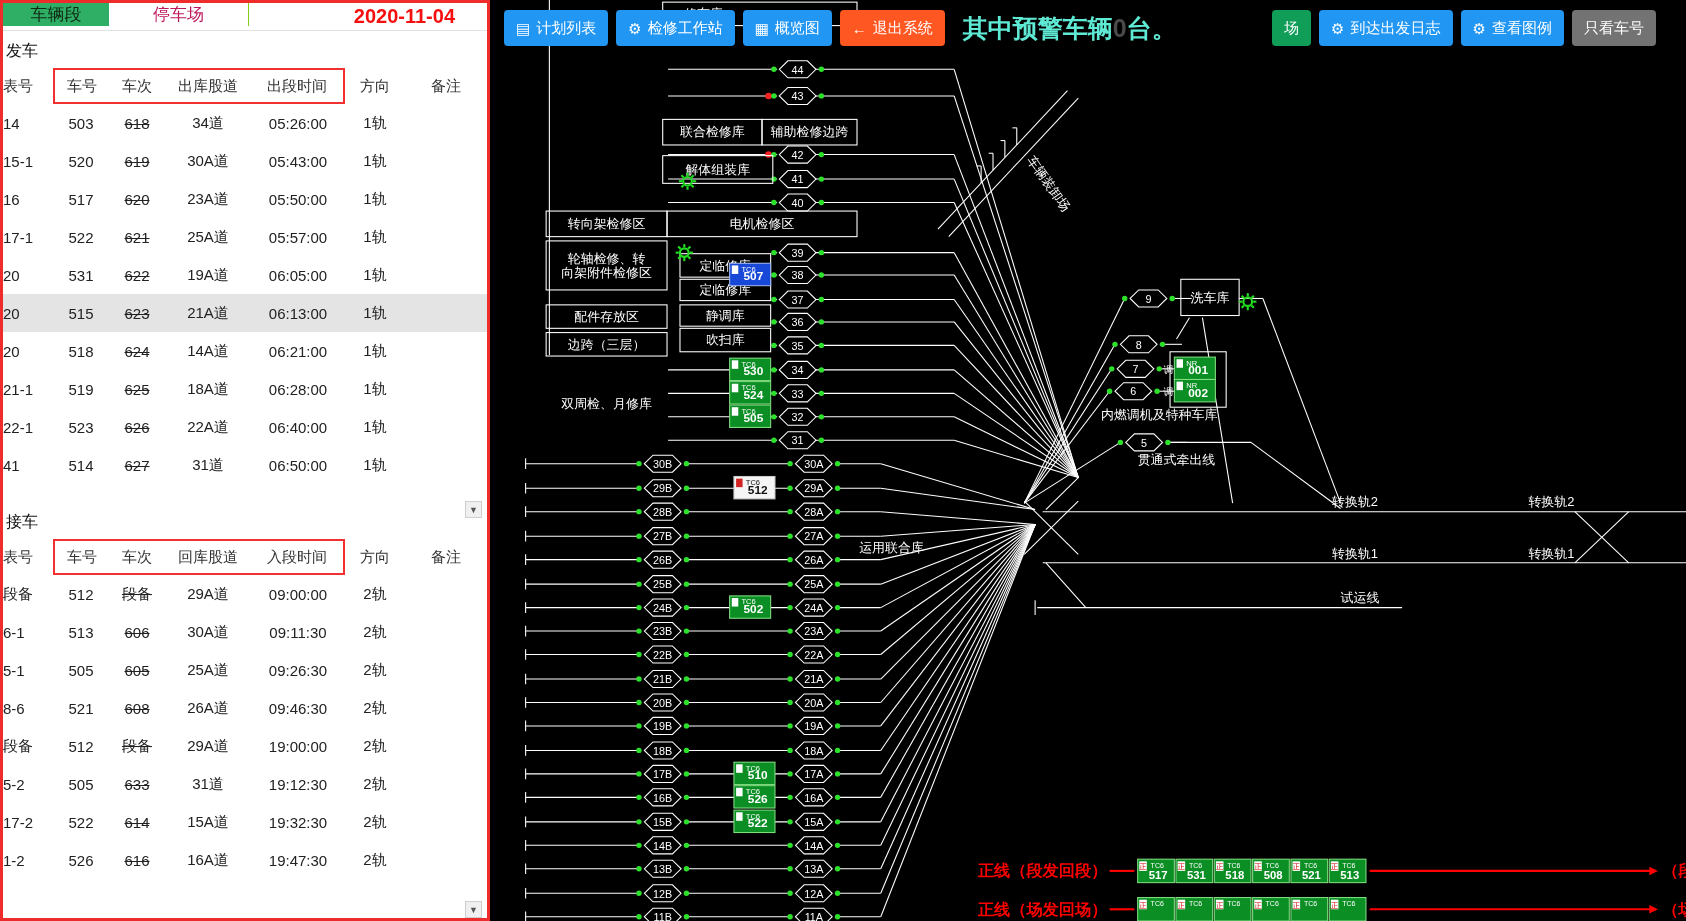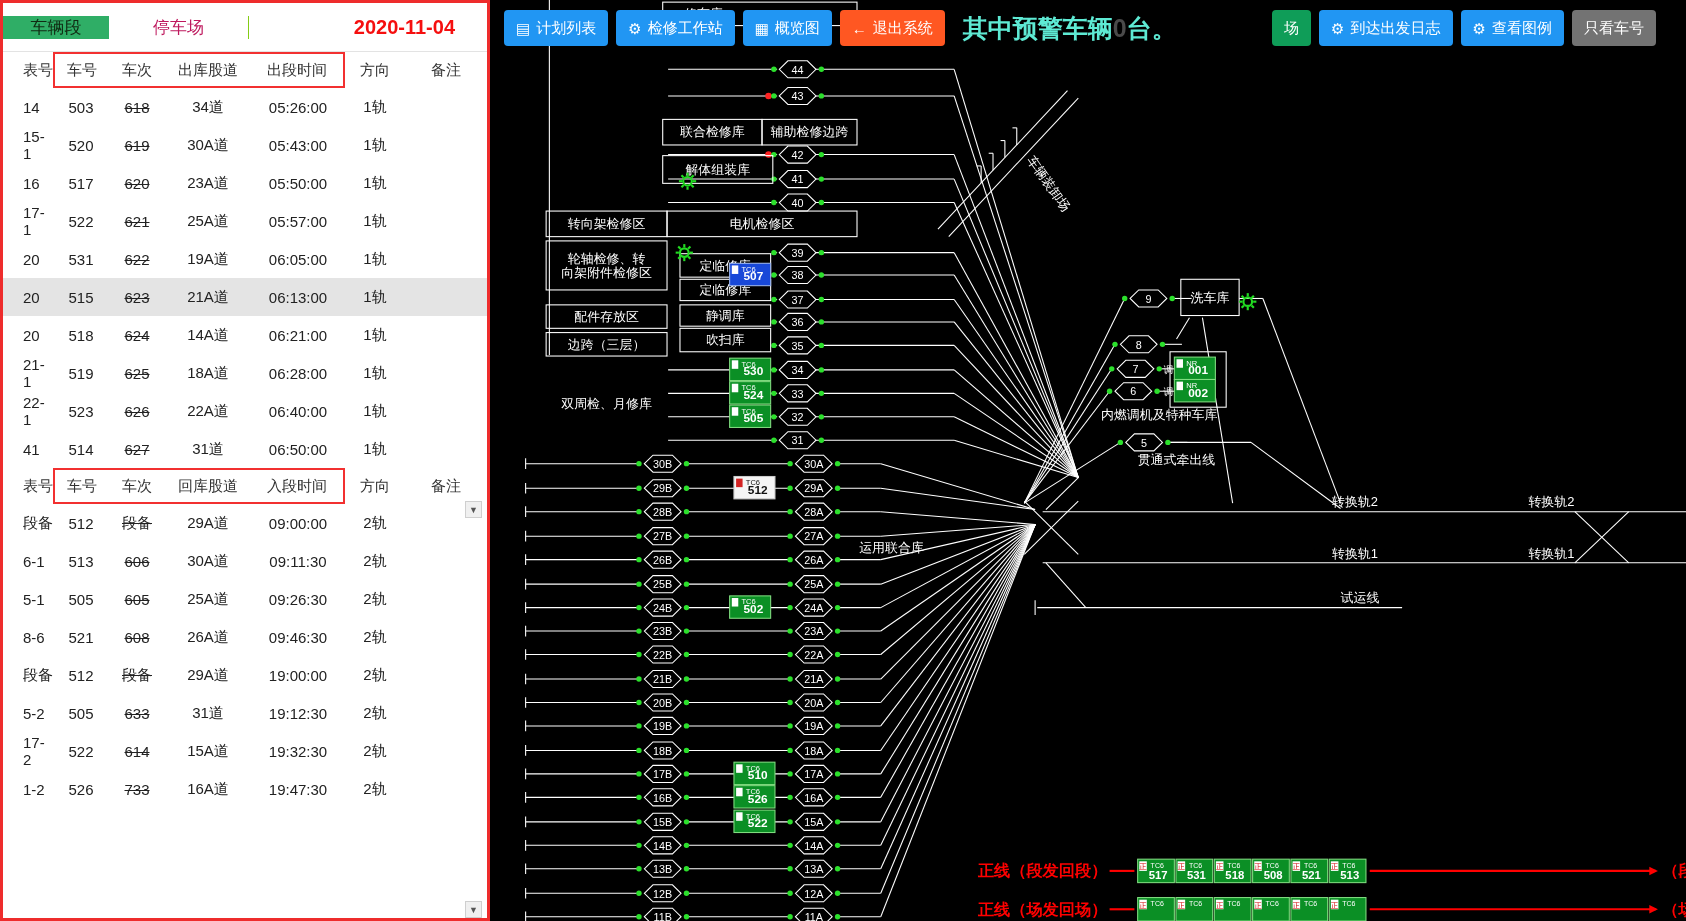--- a/index.html
+++ b/index.html
@@ -2,31 +2,31 @@
 <html><head>
 <meta charset="utf-8">
 <style>
   *{margin:0;padding:0;box-sizing:border-box}
   html,body{width:1686px;height:921px;overflow:hidden}
   body{background:#000;font-family:"Liberation Sans","DejaVu Sans",sans-serif;position:relative}
 
   
   #left-panel{position:absolute;left:0;top:0;width:490px;height:921px;background:#fff;
               border:3px solid #ee2c2c;z-index:2}
-  #tabbar{display:flex;height:49px;border-bottom:1px solid #e3e3e3;align-items:center}
+  #tabbar{display:flex;height:28px;border-bottom:1px solid #e3e3e3;align-items:flex-start}
   .tab{display:flex;align-items:center;justify-content:center;font-size:17px;cursor:pointer}
   .tab.active{background:#2fae66;width:106px;color:#102a12}
   .tab.inactive{width:140px;color:#be185d;background:#fff;border-right:1px solid #84cc16}
   #date{margin-left:auto;align-self:center;color:#f50f0f;font-weight:bold;font-size:20px;padding-right:32px}
   .section-label{font-size:16px;color:#111;padding:10px 0 6px 3px}
   .trow{display:grid;grid-template-columns:50px 56px 56px 86px 94px 60px 1fr;align-items:stretch;height:38px}
   .trow.head{height:36px}
   .trow.hl{background:#e4e4e4}
   .tcell{font-size:15px;color:#222;display:flex;align-items:center;justify-content:center}
-  .tcell.c0{justify-content:flex-start;padding-left:20px}
+  .tcell.c0{justify-content:flex-start;padding-left:0}
   .head .tcell{color:#333}
   .redbox{border-top:2px solid #f23030;border-bottom:2px solid #f23030}
   .red-l{border-left:2px solid #f23030}
   .red-r{border-right:2px solid #f23030}
   .strike{text-decoration:line-through}
   .scroll-btn{position:absolute;right:5px;width:17px;height:17px;background:#f0f0f0;border:1px solid #cfcfcf;
               color:#555;font-size:9px;display:flex;align-items:center;justify-content:center;cursor:pointer}
   #scroll1{top:498px}
   #scroll2{top:898px}
 
@@ -46,20 +46,21 @@
 </head>
 <body>
 
 <div id="left-panel">
   <div id="tabbar">
     <div class="tab active">车辆段</div>
     <div class="tab inactive">停车场</div>
     <div id="date">2020-11-04</div>
   </div>
 
+  <div class="section-label">发车</div>
   <div id="dep-table">
       <div class="trow head">
         <div class="tcell c0">表号</div>
         <div class="tcell c1 redbox red-l">车号</div>
         <div class="tcell c2 redbox">车次</div>
         <div class="tcell c3 redbox">出库股道</div>
         <div class="tcell c4 redbox red-r">出段时间</div>
         <div class="tcell c5">方向</div>
         <div class="tcell c6">备注</div>
       </div>
@@ -150,20 +151,21 @@
         <div class="tcell c2 strike">627</div>
         <div class="tcell c3">31道</div>
         <div class="tcell c4">06:50:00</div>
         <div class="tcell c5">1轨</div>
         <div class="tcell c6"></div>
       </div>
     </div>
 
   <div class="scroll-btn" id="scroll1">▼</div>
 
+  <div class="section-label" style="margin-top:18px">接车</div>
   <div id="arr-table">
       <div class="trow head">
         <div class="tcell c0">表号</div>
         <div class="tcell c1 redbox red-l">车号</div>
         <div class="tcell c2 redbox">车次</div>
         <div class="tcell c3 redbox">回库股道</div>
         <div class="tcell c4 redbox red-r">入段时间</div>
         <div class="tcell c5">方向</div>
         <div class="tcell c6">备注</div>
       </div>
@@ -226,21 +228,21 @@
         <div class="tcell c1">522</div>
         <div class="tcell c2 strike">614</div>
         <div class="tcell c3">15A道</div>
         <div class="tcell c4">19:32:30</div>
         <div class="tcell c5">2轨</div>
         <div class="tcell c6"></div>
       </div>
       <div class="trow">
         <div class="tcell c0">1-2</div>
         <div class="tcell c1">526</div>
-        <div class="tcell c2 strike">733</div>
+        <div class="tcell c2 strike">616</div>
         <div class="tcell c3">16A道</div>
         <div class="tcell c4">19:47:30</div>
         <div class="tcell c5">2轨</div>
         <div class="tcell c6"></div>
       </div>
     </div>
 
   <div class="scroll-btn" id="scroll2">▼</div>
 </div>
 

